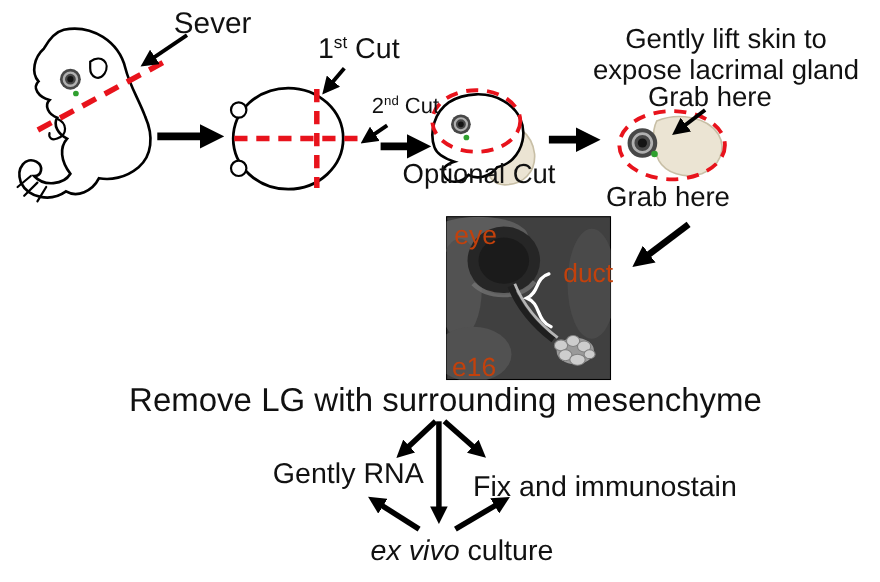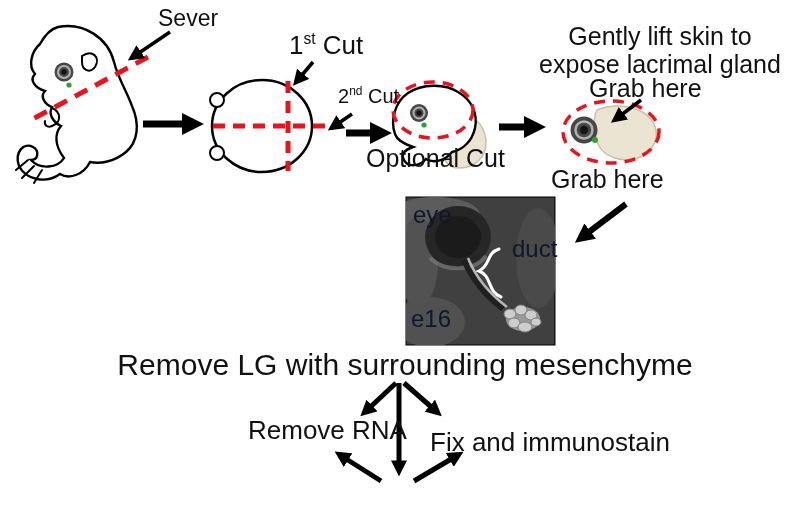--- a/index.html
+++ b/index.html
@@ -8,21 +8,21 @@
     position:relative; width:800px; height:529px; background:#ffffff;
     overflow:hidden; font-family:"Liberation Sans", sans-serif; color:#111;
   }
   svg.layer { position:absolute; left:0; top:0; }
   .lbl {
     position:absolute; font-size:25px; line-height:1.12;
     white-space:nowrap; color:#111;
   }
   .lbl sup { font-size:60%; vertical-align:super; }
   .center { text-align:center; white-space:normal; }
-  .photo-lbl { color:#0f172a; font-size:24px; }
+  .photo-lbl { color:#c2410c; font-size:24px; }
   .italic { font-style:italic; }
 </style>
 </head>
 <body>
 
 <div id="canvas">
 
   <svg class="layer" width="800" height="529" viewBox="0 0 800 529">
     <defs>
       <marker id="ah-s" viewBox="0 0 10 10" refX="6" refY="5" markerWidth="4.5" markerHeight="4.5" orient="auto">
@@ -127,41 +127,42 @@
       <path d="M 641,100 L 616,119" stroke-width="3.5" marker-end="url(#ah-s)"></path>
       <path d="M 626,204 L 581,238" stroke-width="6" marker-end="url(#ah-b)"></path>
       <path d="M 396,383 L 365,412" stroke-width="5" marker-end="url(#ah-b)"></path>
       <path d="M 399,383 L 399,470" stroke-width="5" marker-end="url(#ah-b)"></path>
       <path d="M 404,383 L 437,412" stroke-width="5" marker-end="url(#ah-b)"></path>
       <path d="M 381,481 L 340,455" stroke-width="5" marker-end="url(#ah-b)"></path>
       <path d="M 414,481 L 458,455" stroke-width="5" marker-end="url(#ah-b)"></path>
     </g>
   </svg>
 
-  <div class="lbl" style="left:158px; top:6px; font-size:23px;">Sever</div>
+  <div class="lbl" style="left:158px; top:6px; font-size:27px;">Sever</div>
 
   <div class="lbl" style="left:289px; top:30px; font-size:26px;"><span>1</span><sup>st</sup><span> Cut</span></div>
 
   <div class="lbl" style="left:338px; top:85px; font-size:20px;"><span>2</span><sup>nd</sup><span> Cut</span></div>
 
   <div class="lbl" style="left:366px; top:144px;">Optional Cut</div>
 
   <div class="lbl center" style="left:515px; top:22px; width:290px;">
     <div>Gently lift skin to</div>
     <div>expose lacrimal gland</div>
   </div>
 
   <div class="lbl" style="left:589px; top:74px;">Grab here</div>
 
   <div class="lbl" style="left:551px; top:165px;">Grab here</div>
 
   <div class="lbl photo-lbl" style="left:413px; top:202px;">eye</div>
   <div class="lbl photo-lbl" style="left:492px; top:236px;margin-left:20px;">duct</div>
-  <div class="lbl photo-lbl" style="left:411px; top:306px;text-align:right;">e16</div>
+  <div class="lbl photo-lbl" style="left:411px; top:322px;text-align:right;">e16</div>
 
   <div class="lbl center" style="left:100px; top:348px; width:610px; font-size:30px;">Remove LG with surrounding mesenchyme</div>
 
-  <div class="lbl" style="left:248px; top:416px; font-size:26px;">Remove RNA</div>
+  <div class="lbl" style="left:248px; top:416px; font-size:26px;">Gently RNA</div>
 
   <div class="lbl" style="left:430px; top:428px; font-size:26px;">Fix and immunostain</div>
 
+  <div class="lbl center" style="left:305px; top:486px; width:230px; font-size:26px;"><span class="italic">ex vivo</span><span> culture</span></div>
 
 </div>
 
 </body></html>

